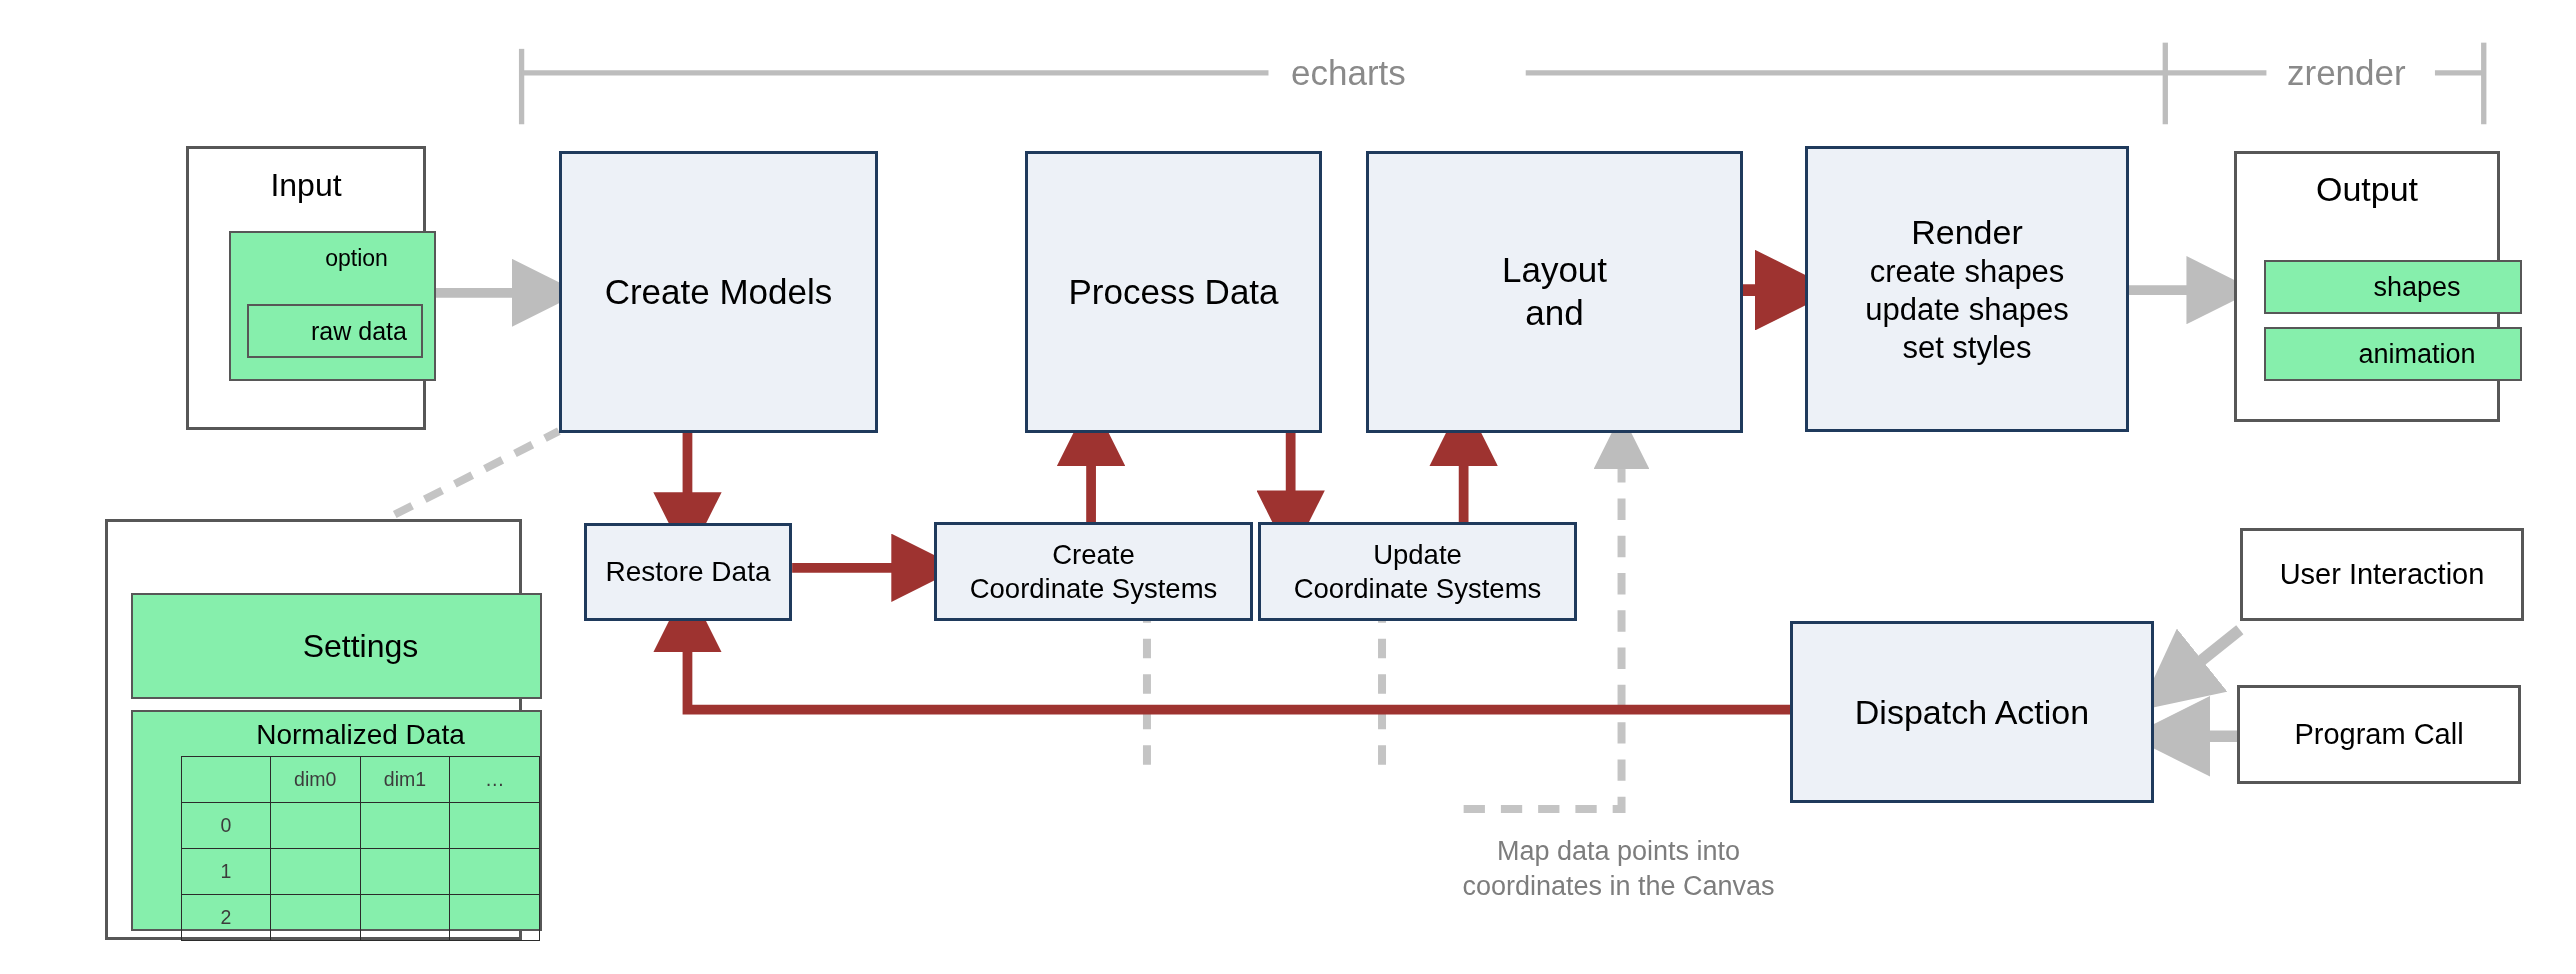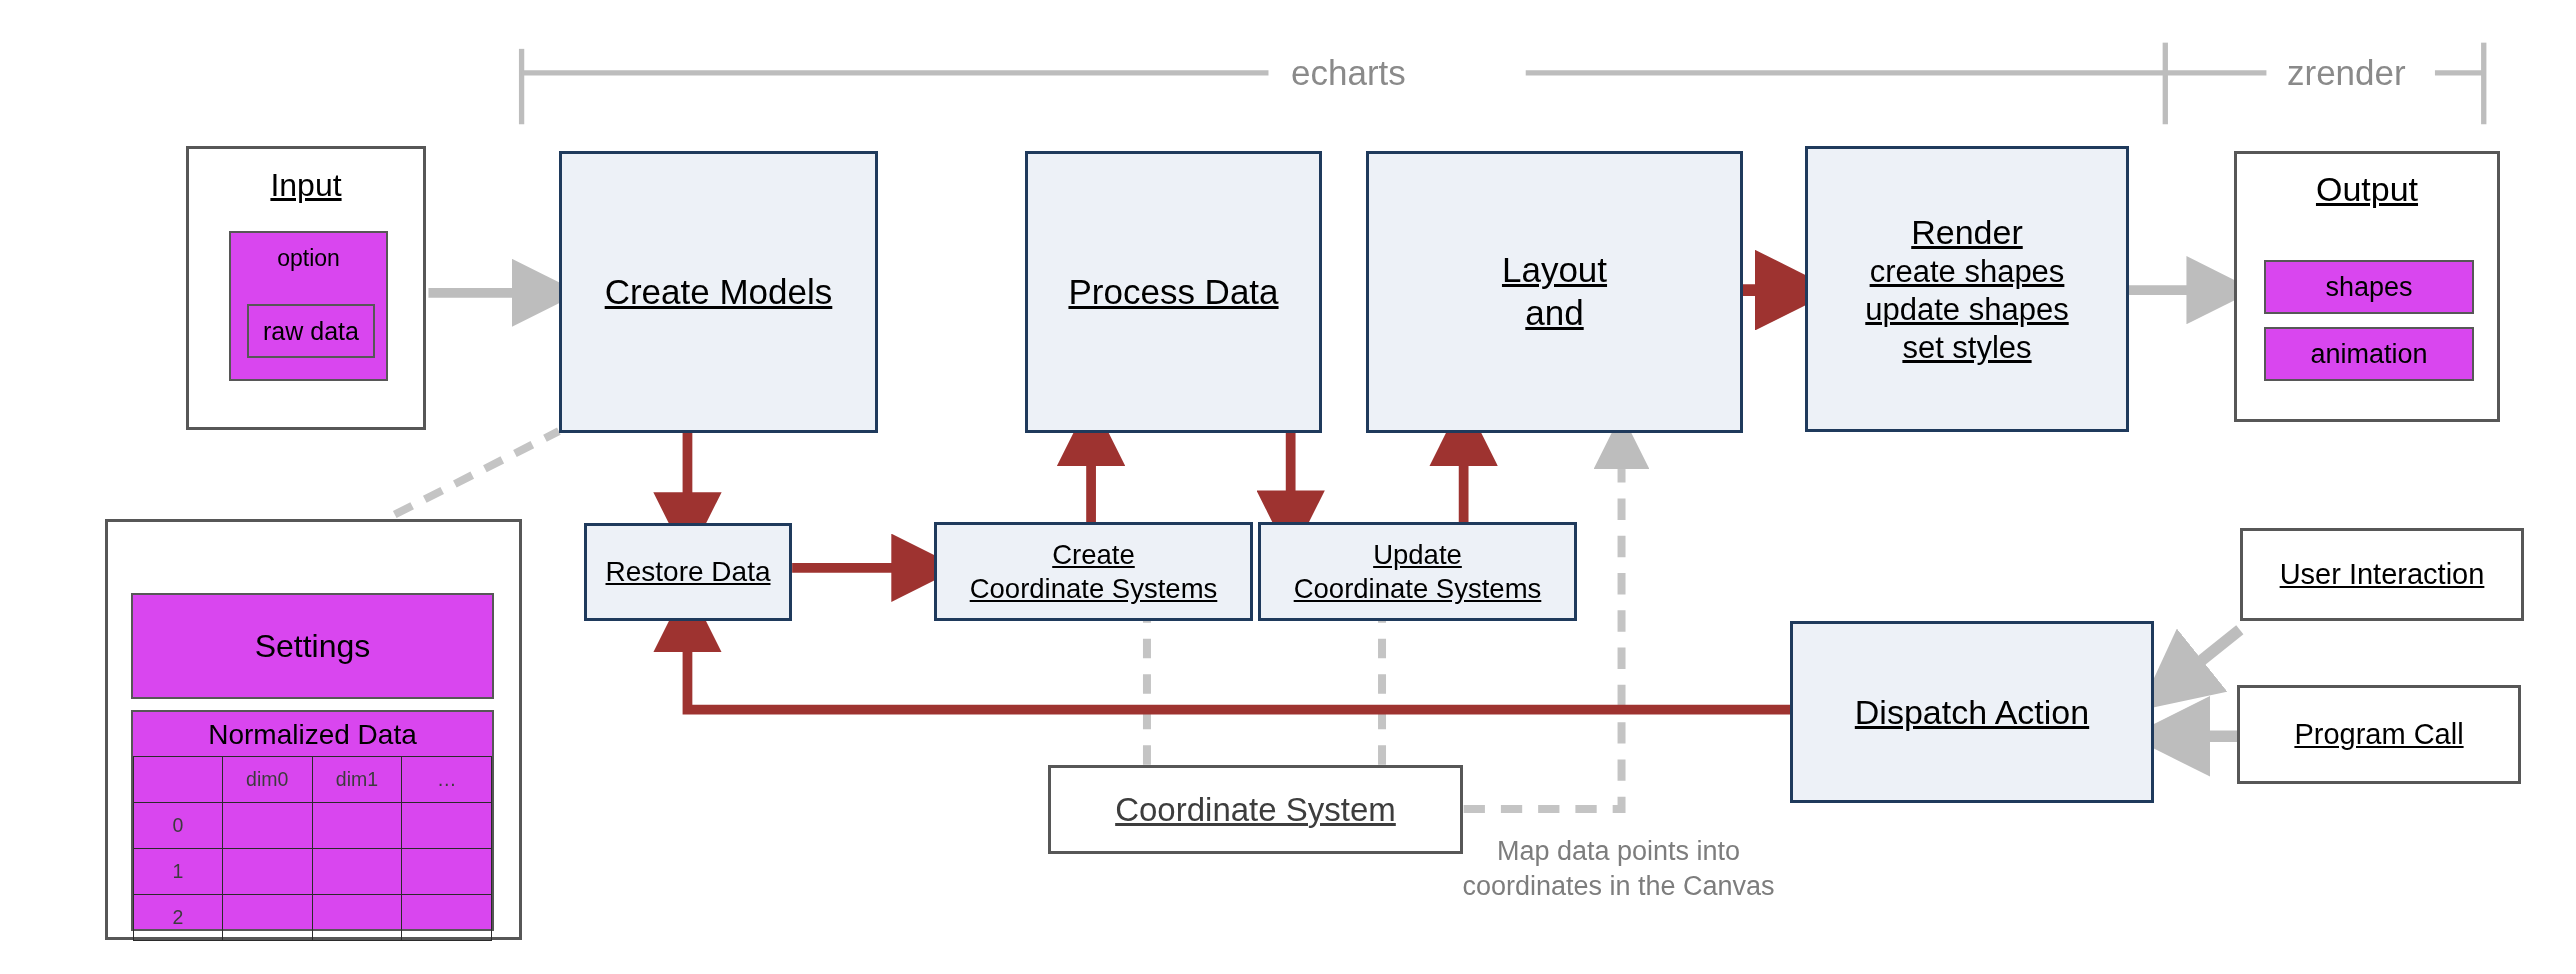--- a/index.html
+++ b/index.html
@@ -1,22 +1,22 @@
 <!DOCTYPE html>
 <html style="font-size:14px"><head>
 <meta charset="utf-8">
 <style>
   html,body{margin:0;padding:0;background:#fff;}
   body{width:2576px;height:975px;font-family:"Liberation Sans",sans-serif;overflow:hidden;}
   #stage{position:relative;width:2576px;height:975px;background:#fff;}
   svg{position:absolute;left:0;top:0;width:2576px;height:975px;}
-  .box{position:absolute;box-sizing:border-box;display:flex;align-items:center;justify-content:center;text-align:center;text-decoration:underline;}
+  .box{position:absolute;box-sizing:border-box;display:flex;align-items:center;justify-content:center;text-align:center;}
   .blue{background:#edf1f7;border:3.5px solid #1f3a5c;color:#000;}
   .plain{background:#ffffff;border:3.5px solid #575757;color:#000;}
-  .thin{background:#d946ef;border:2.7px solid #575757;color:#000;}
+  .thin{background:#86efac;border:2.7px solid #575757;color:#000;padding-left:48px;}
   .lbl{line-height:1.22;}
   .hdr{position:absolute;color:#8a8a8a;font-size:35px;white-space:nowrap;}
   .cap{position:absolute;color:#7d7d7d;font-size:27px;line-height:1.3;text-align:center;}
   .tbl{border-collapse:collapse;width:100%;height:100%;table-layout:fixed;}
   .tbl td{border:1.8px solid #2b2b2b;font-size:19.5px;color:#3c3c3c;text-align:center;height:43px;}
   .tbl td.idx{width:24%;}
 </style>
 </head>
 <body>
 
@@ -187,21 +187,20 @@
       <div>Coordinate  Systems</div>
     </div>
   </div>
 
   <div class="box blue" style="left:1790px;top:621px;width:364px;height:182px;font-size:34px;">Dispatch Action</div>
 
   <div class="box plain" style="left:2240px;top:528px;width:284px;height:93px;font-size:29px;">User Interaction</div>
 
   <div class="box plain" style="left:2237px;top:685px;width:284px;height:99px;font-size:29px;">Program Call</div>
 
-  <div class="box plain" style="left:1048px;top:765px;width:415px;height:89px;font-size:33px;color:#3d3d3d;">Coordinate System</div>
 
   <div class="cap" style="left:1441px;top:834px;width:355px;">
     <div>Map data points into</div>
     <div>coordinates in the Canvas</div>
   </div>
 
 </div>
 
 
 </body></html>

